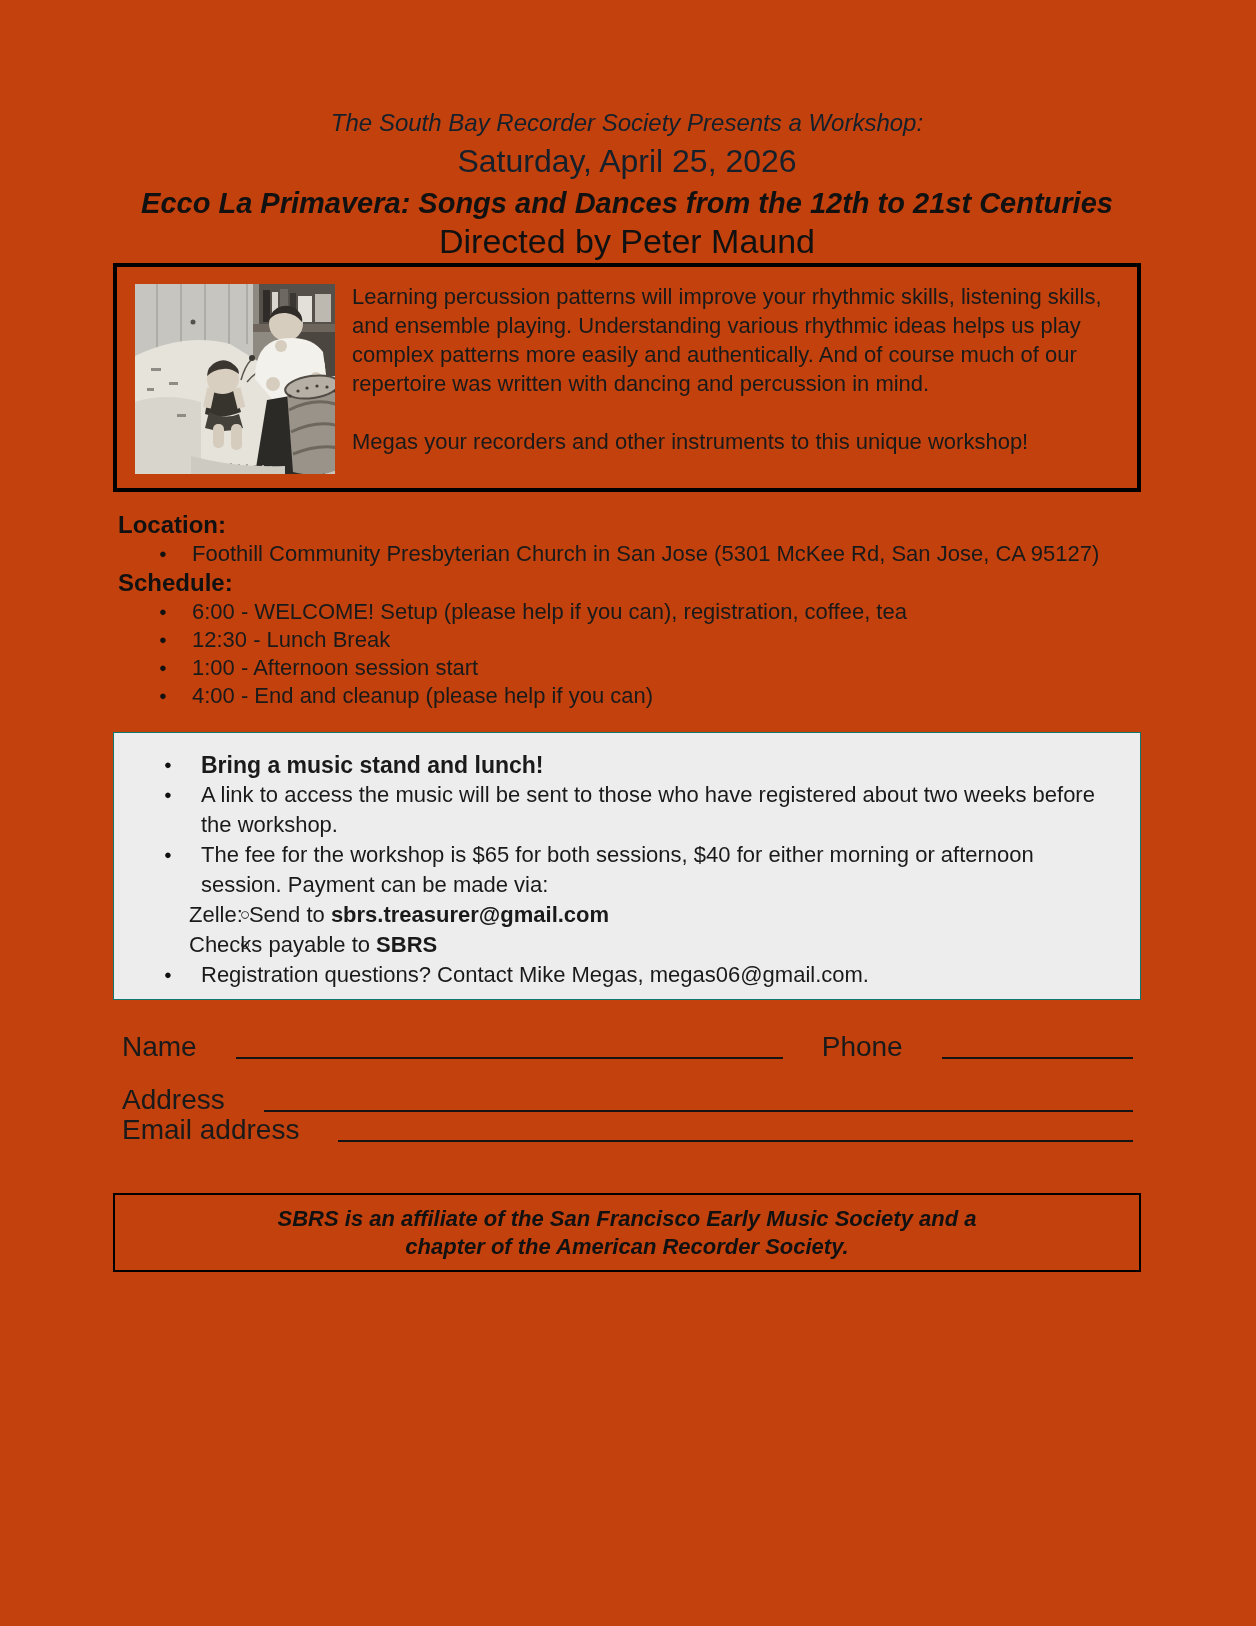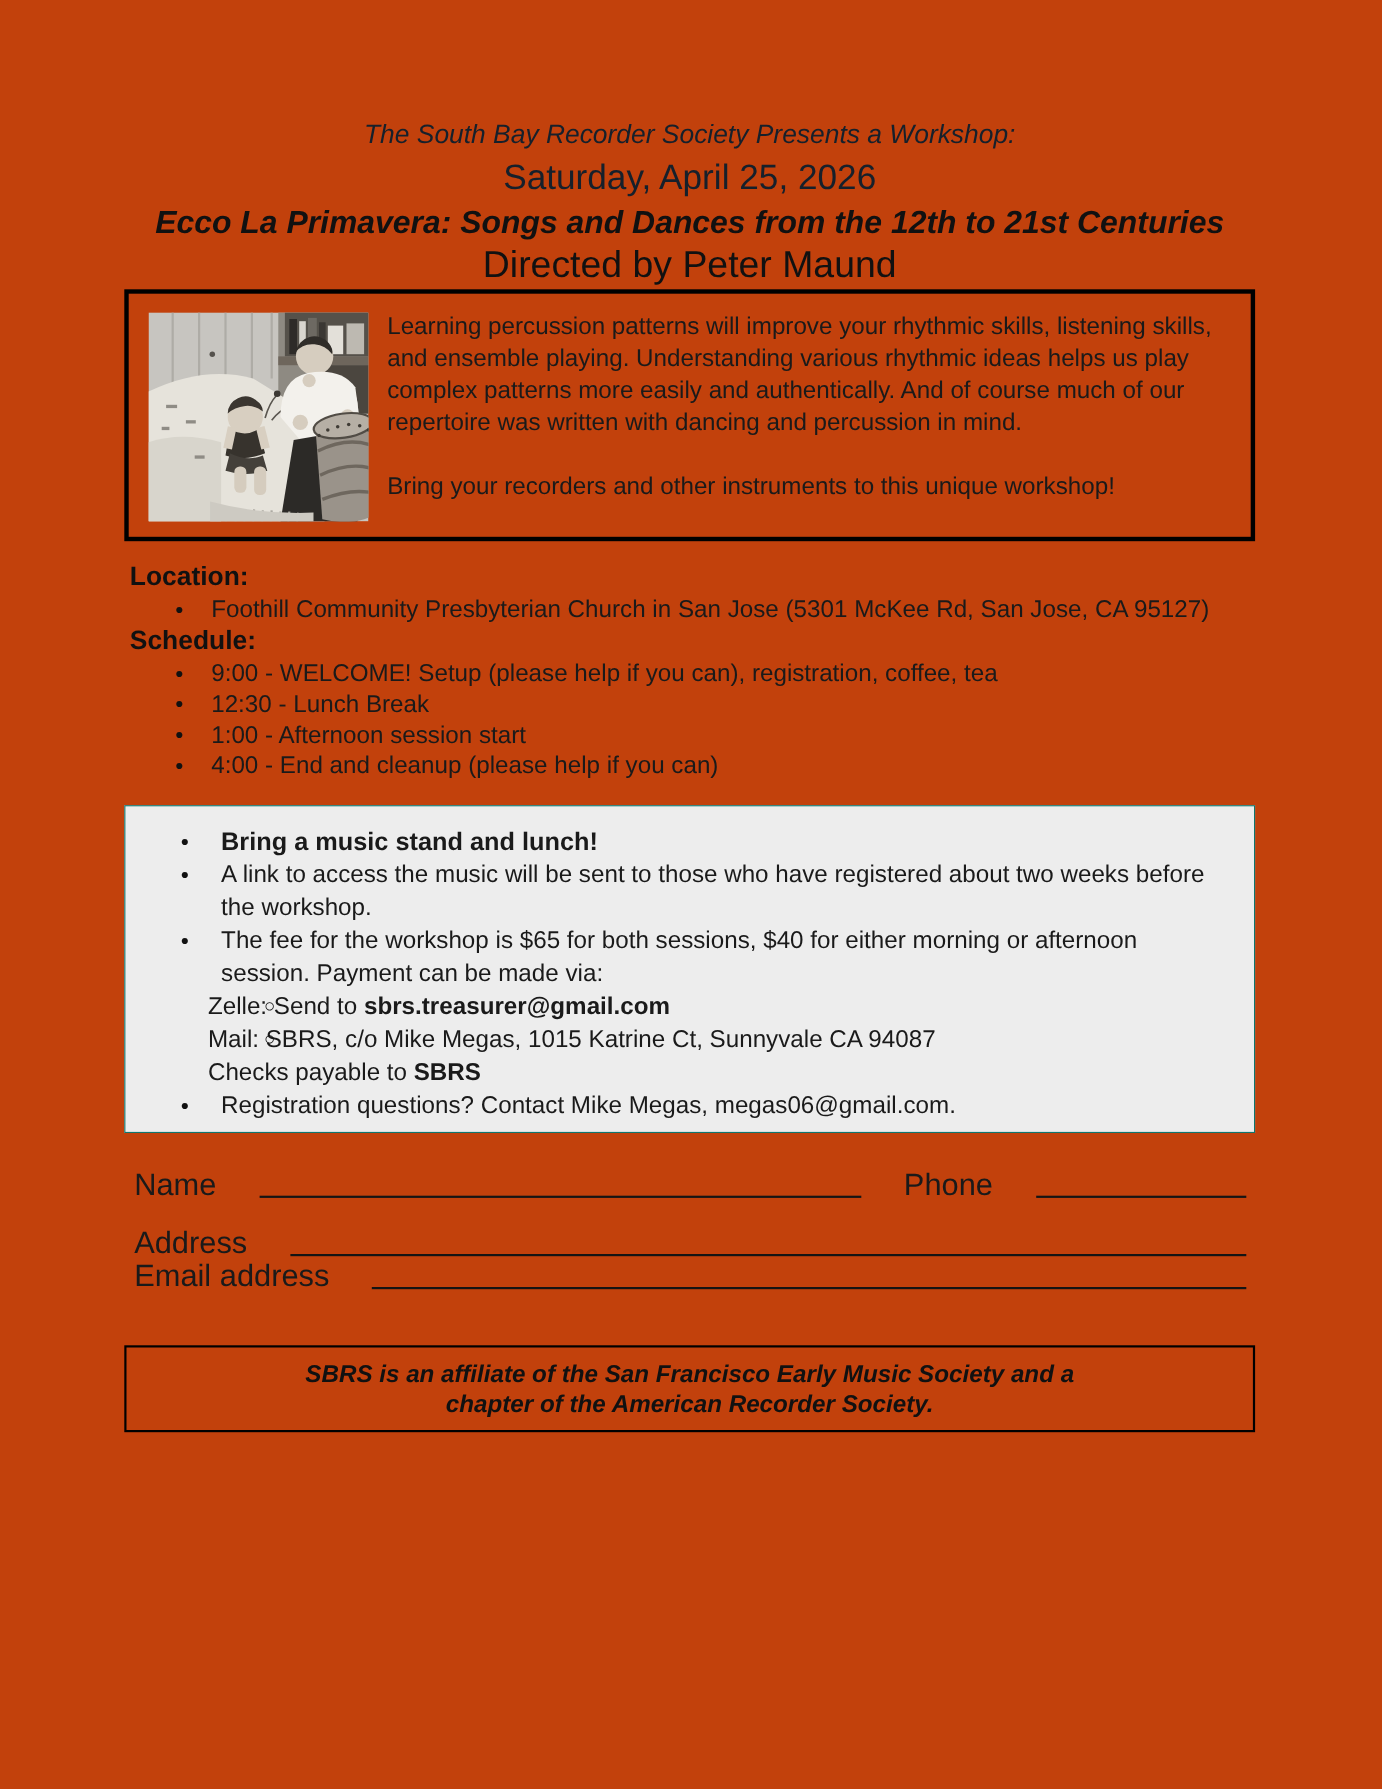--- a/index.html
+++ b/index.html
@@ -157,32 +157,32 @@
             <line x1="112" y1="180" x2="111" y2="190"></line>
               <line x1="120" y1="181" x2="119" y2="190"></line>
             <line x1="128" y1="181" x2="127" y2="190"></line>
               <line x1="136" y1="182" x2="135" y2="190"></line>
           </g>
           <path d="M56,172 Q100,184 150,182 L150,190 L56,190 Z" fill="#cdcac2"></path>
         </svg>
       </div>
       <div class="intro-text">
         <p>Learning percussion patterns will improve your rhythmic skills, listening skills, and ensemble playing. Understanding various rhythmic ideas helps us play complex patterns more easily and authentically. And of course much of our repertoire was written with dancing and percussion in mind.</p>
-        <p class="cta">Bring your recorders and other instruments to this unique workshop!</p>
+        <p class="cta">Megas your recorders and other instruments to this unique workshop!</p>
       </div>
     </div>
 
     <div class="section-heading loc-heading">Location:</div>
     <div class="list-row">
       <span>Foothill Community Presbyterian Church in San Jose (5301 McKee Rd, San Jose, CA 95127)</span>
     </div>
 
     <div class="section-heading">Schedule:</div>
     <div class="list-row">
-      <span>9:00 - WELCOME! Setup (please help if you can), registration, coffee, tea</span>
+      <span>6:00 - WELCOME! Setup (please help if you can), registration, coffee, tea</span>
     </div>
     <div class="list-row">
       <span>12:30 - Lunch Break</span>
     </div>
     <div class="list-row">
       <span>1:00 - Afternoon session start</span>
     </div>
     <div class="list-row">
       <span>4:00 - End and cleanup (please help if you can)</span>
     </div>
@@ -194,21 +194,20 @@
       <div class="list-row">
         <span>A link to access the music will be sent to those who have registered about two weeks before the workshop.</span>
       </div>
       <div class="list-row">
         <span>The fee for the workshop is $65 for both sessions, $40 for either morning or afternoon session. Payment can be made via:</span>
       </div>
       <div class="sub-row">
         <span>Zelle: Send to </span><span class="b">sbrs.treasurer@gmail.com</span>
       </div>
       <div class="sub-row">
-        <div>Mail: SBRS, c/o Mike Megas, 1015 Katrine Ct, Sunnyvale CA 94087</div>
         <div><span>Checks payable to </span><span class="b">SBRS</span></div>
       </div>
       <div class="list-row">
         <span>Registration questions? Contact Mike Megas, megas06@gmail.com.</span>
       </div>
     </div>
 
     <div class="form-section">
       <div class="form-row row-name">
         <span class="lbl">Name</span>

